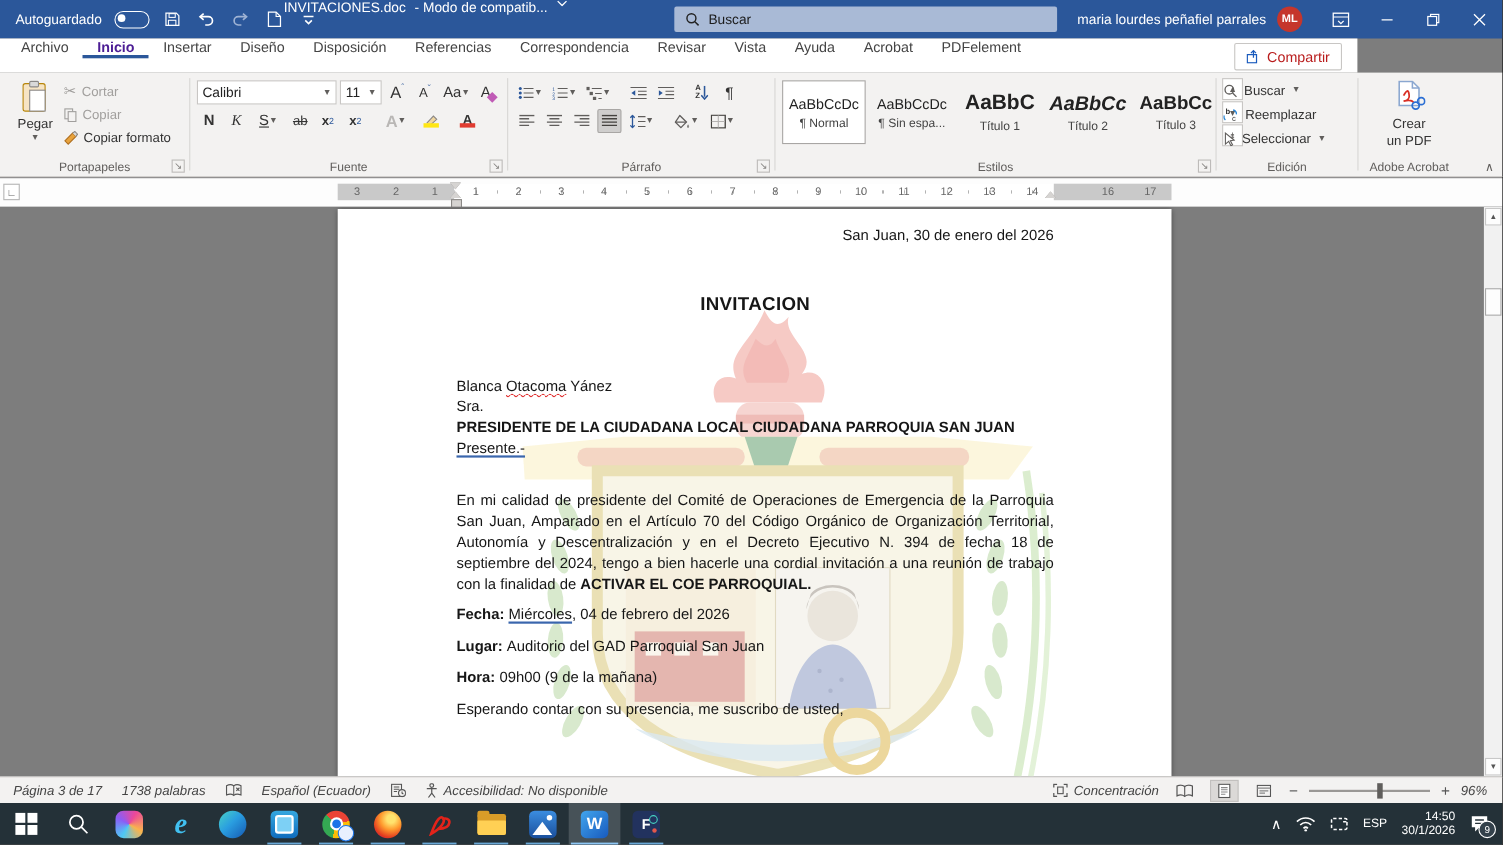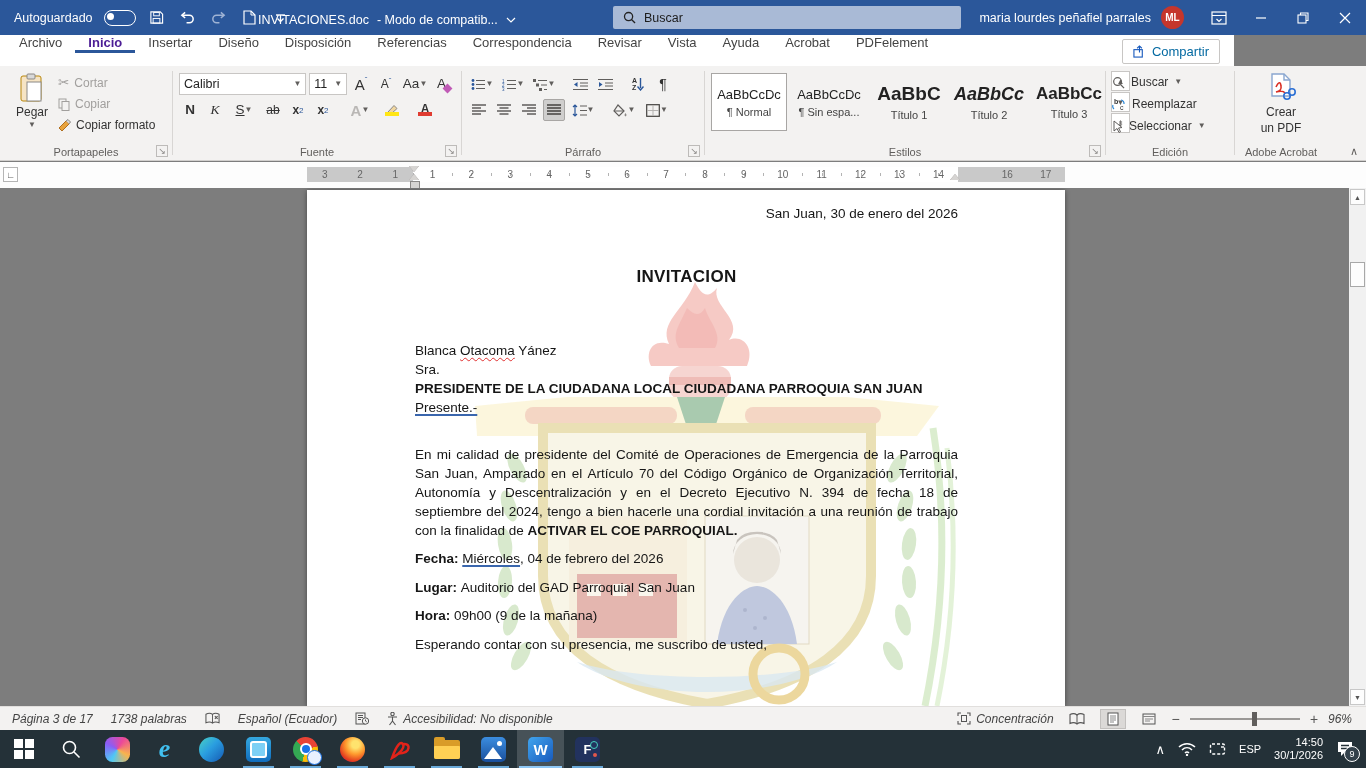--- a/index.html
+++ b/index.html
@@ -6,34 +6,34 @@
   .screen{position:relative;width:1366px;height:768px;overflow:hidden;
     font-family:"Liberation Sans",sans-serif;-webkit-font-smoothing:antialiased;background:#7d7d7d;}
   svg{display:block}
   
   .titlebar{position:absolute;left:0;top:0;width:1366px;height:35px;background:#2b579a;color:#fff;
     display:flex;align-items:center;font-size:12.5px;}
   .qat{display:flex;align-items:center;gap:11px;padding-left:14px;}
   .toggle{width:30px;height:14px;border:1.5px solid #fff;border-radius:8px;position:relative;}
   .toggle::after{content:"";position:absolute;left:2px;top:2px;width:7px;height:7px;border-radius:50%;background:#fff;}
   .qbtn{display:flex;align-items:center;justify-content:center;width:20px;height:22px;}
-  .doc-title{position:absolute;left:258px;top:0;height:39px;display:flex;align-items:center;gap:8px;font-size:12.5px;white-space:nowrap;}
+  .doc-title{position:absolute;left:258px;top:0;height:39px;display:flex;gap:8px;font-size:12.5px;white-space:nowrap;}
   .tb-search{position:absolute;left:613px;top:6px;width:338px;height:23px;background:#a9bad6;border-radius:2px;
     display:flex;align-items:center;gap:8px;padding-left:10px;color:#1c1c1c;font-size:12.5px;}
   .tb-right{position:absolute;right:0;top:0;height:35px;display:flex;align-items:center;}
   .username{font-size:12.5px;margin-right:10px;}
   .avatar{width:23px;height:23px;border-radius:50%;background:#c5362c;color:#fff;font-size:10px;font-weight:bold;
     display:flex;align-items:center;justify-content:center;margin-right:14px;}
   .winbtn{width:42px;height:35px;display:flex;align-items:center;justify-content:center;color:#fff;font-size:13px;}
   
   .tabsrow{position:absolute;left:0;top:35px;width:1234px;height:31px;background:#fff;display:flex;align-items:flex-start;padding-left:6px;box-sizing:border-box;}
   .tab{display:flex;align-items:center;padding:0 13px;font-size:13px;color:#444;border-bottom:3px solid transparent;white-space:nowrap;}
   .tab.active{color:#4c1d95;font-weight:bold;border-bottom-color:#2b579a;}
   .share-btn{position:absolute;right:14px;top:4px;height:23px;border:1px solid #c8c6c4;border-radius:2px;background:#fff;
-    display:flex;align-items:center;gap:6px;padding:0 10px;font-size:13px;color:#0369a1;}
+    display:flex;align-items:center;gap:6px;padding:0 10px;font-size:13px;color:#b91c1c;}
   
   .ribbon{position:absolute;left:0;top:66px;width:1366px;height:95px;background:#f3f2f1;border-bottom:1px solid #d1cfcd;
     display:flex;box-sizing:border-box;color:#333;}
   .rgroup{position:relative;padding:5px 6px 17px 6px;box-sizing:border-box;height:100%;}
   .gdiv{width:1px;background:#d8d6d4;margin:5px 0;flex:0 0 1px;}
   .glabel{position:absolute;bottom:2px;left:0;right:0;text-align:center;font-size:11px;color:#605e5c;white-space:nowrap;}
   .launcher{position:absolute;bottom:3px;right:4px;font-size:9px;color:#8a8886;border:1px solid #bdbbb9;width:10px;height:10px;
     display:flex;align-items:center;justify-content:center;}
   .chev{font-size:8px;color:#605e5c;line-height:1;}
   .rrow{display:flex;align-items:center;gap:3px;height:26px;}

